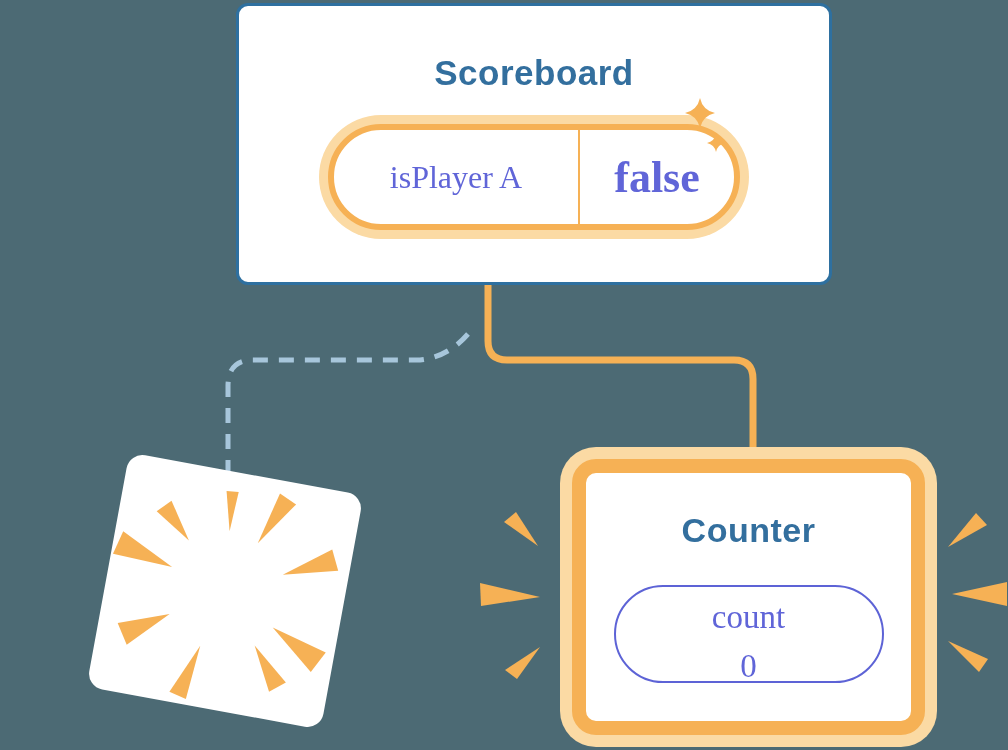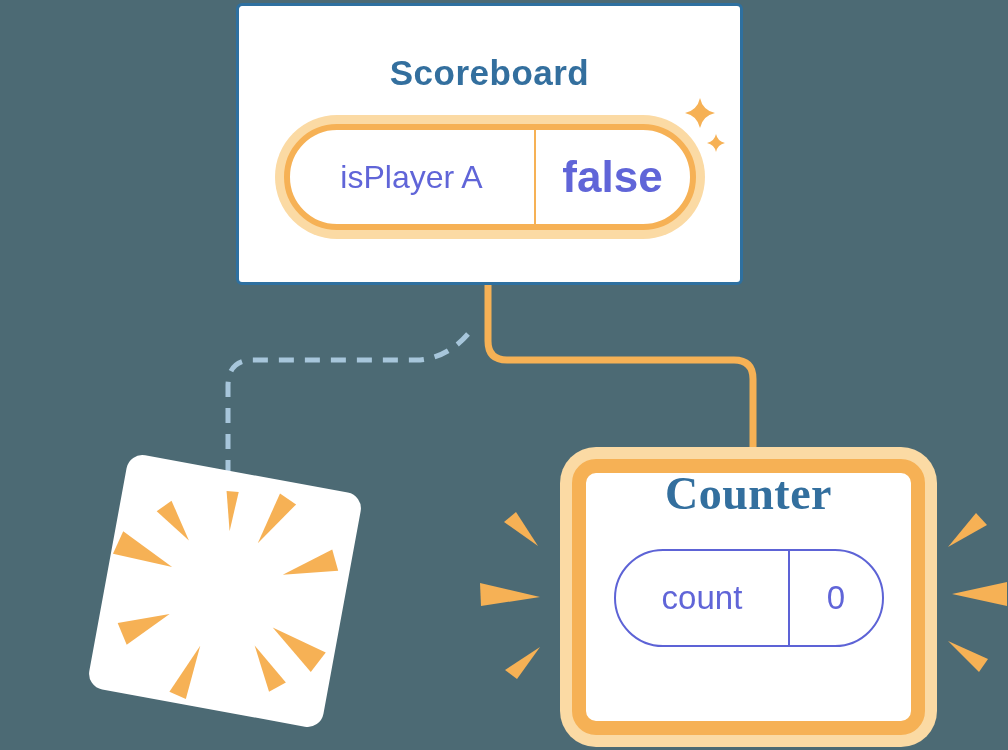--- a/index.html
+++ b/index.html
@@ -20,61 +20,63 @@
     background:var(--background);overflow:hidden;
   }
   .layer{position:absolute;left:0;top:0;width:1008px;height:750px;}
   .connector-solid{fill:none;stroke:var(--accent-orange);stroke-width:7;}
   .connector-dashed{fill:none;stroke:var(--dashed-line-blue);stroke-width:5;stroke-dasharray:15 11;}
   .ray{fill:var(--accent-orange);}
 
   
   .card{position:absolute;background:var(--card-bg);}
   .scoreboard{
-    left:236px;top:3px;width:507px;height:282px;
-    border:3px solid var(--card-border-blue);border-radius:6px;
+    left:236px;top:3px;width:596px;height:282px;
+    border:3px solid var(--card-border-blue);border-radius:12px;
   }
   .card-title{
     text-align:center;color:var(--title-blue);
     font-weight:700;letter-spacing:.5px;
   }
   .scoreboard .card-title{padding-top:46px;font-size:35px;line-height:42px;}
 
   
   .state-pill{
     display:flex;align-items:stretch;background:var(--card-bg);
     border-radius:999px;overflow:hidden;
   }
   .pill-key,.pill-value{
     display:flex;align-items:center;justify-content:center;
     color:var(--state-purple);
+    font-family:Liberation Serif, serif;
   }
   .pill-divider{width:2px;align-self:stretch;}
   .state-pill.orange{
     width:412px;height:106px;margin:30px auto 0;
     border:6px solid var(--accent-orange);
     box-shadow:0 0 0 9px var(--accent-orange-light);
   }
   .state-pill.orange .pill-key{flex:0 0 61%;font-size:32px;}
   .state-pill.orange .pill-value{flex:1;font-size:44px;font-weight:700;}
   .state-pill.orange .pill-divider{background:var(--accent-orange);}
 
   .sparkles{position:absolute;left:676px;top:92px;width:52px;height:64px;}
   .sparkle{fill:var(--accent-orange);}
 
   
   .counter{
     left:572px;top:459px;width:353px;height:276px;
     border:14px solid var(--accent-orange);border-radius:24px;
     box-shadow:0 0 0 12px var(--accent-orange-light);
   }
-  .counter .card-title{font-size:46px;line-height:42px;font-family:Liberation Serif, serif;}
+  .counter .card-title{padding-top:36px;font-size:34px;line-height:42px;}
   .state-pill.purple{
     width:270px;height:98px;margin:34px auto 0;
     border:2.5px solid var(--state-purple-border);
+    flex-direction:column;
   }
   .state-pill.purple .pill-key{flex:0 0 65%;font-size:33px;}
   .state-pill.purple .pill-value{flex:1;font-size:33px;}
   .state-pill.purple .pill-divider{background:var(--state-purple-border);}
 
   
   .poof-card{
     position:absolute;left:106px;top:472px;width:238px;height:238px;
     background:var(--card-bg);border-radius:16px;
     transform:rotate(10.4deg);

